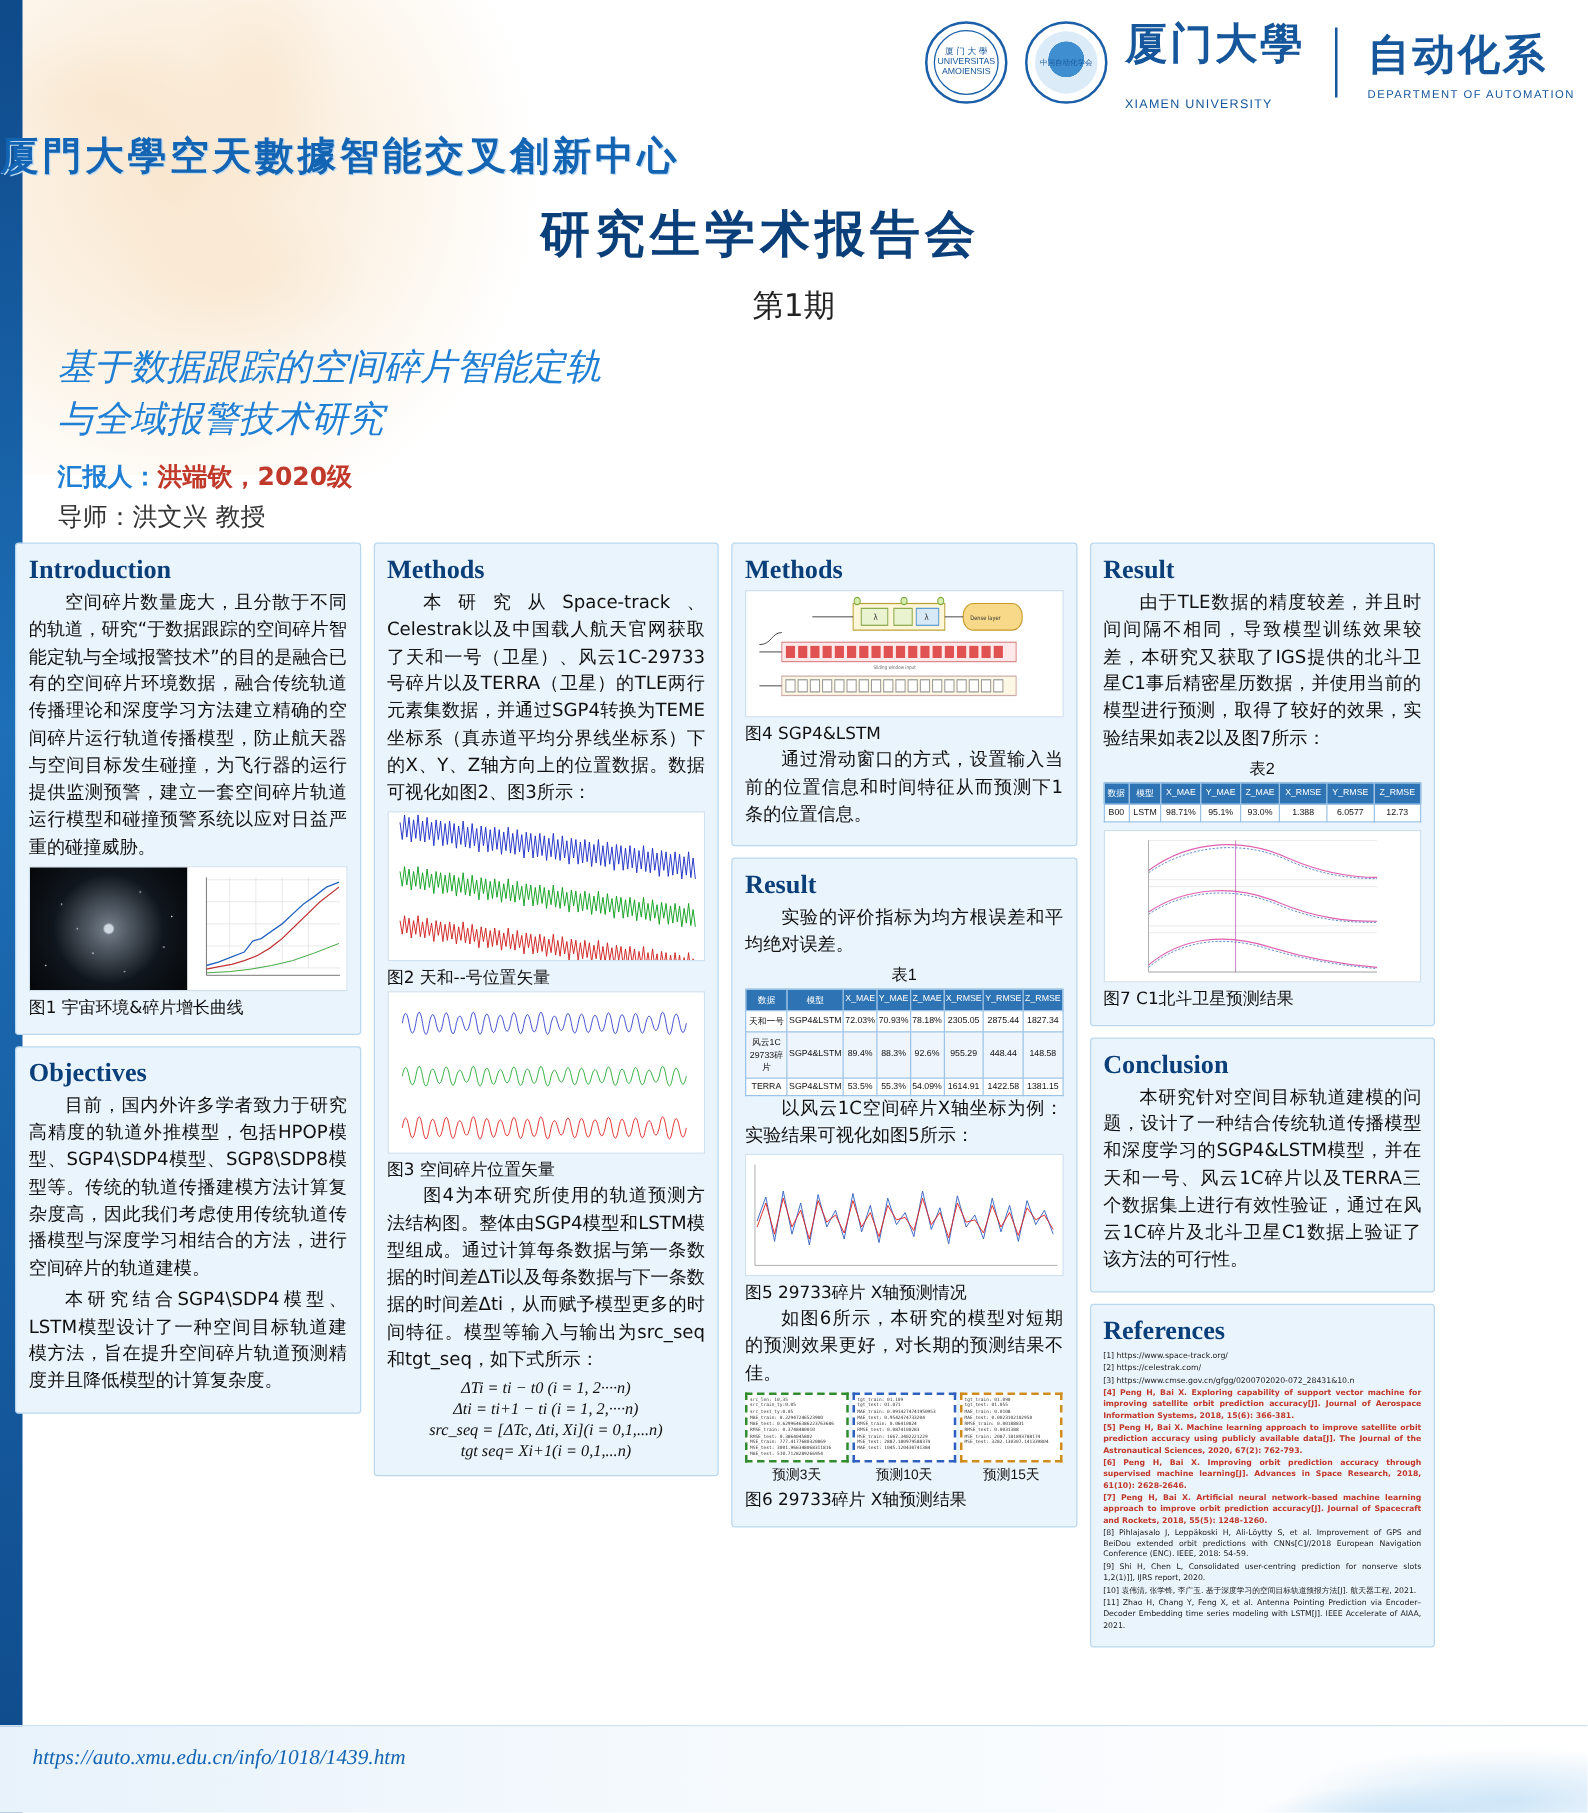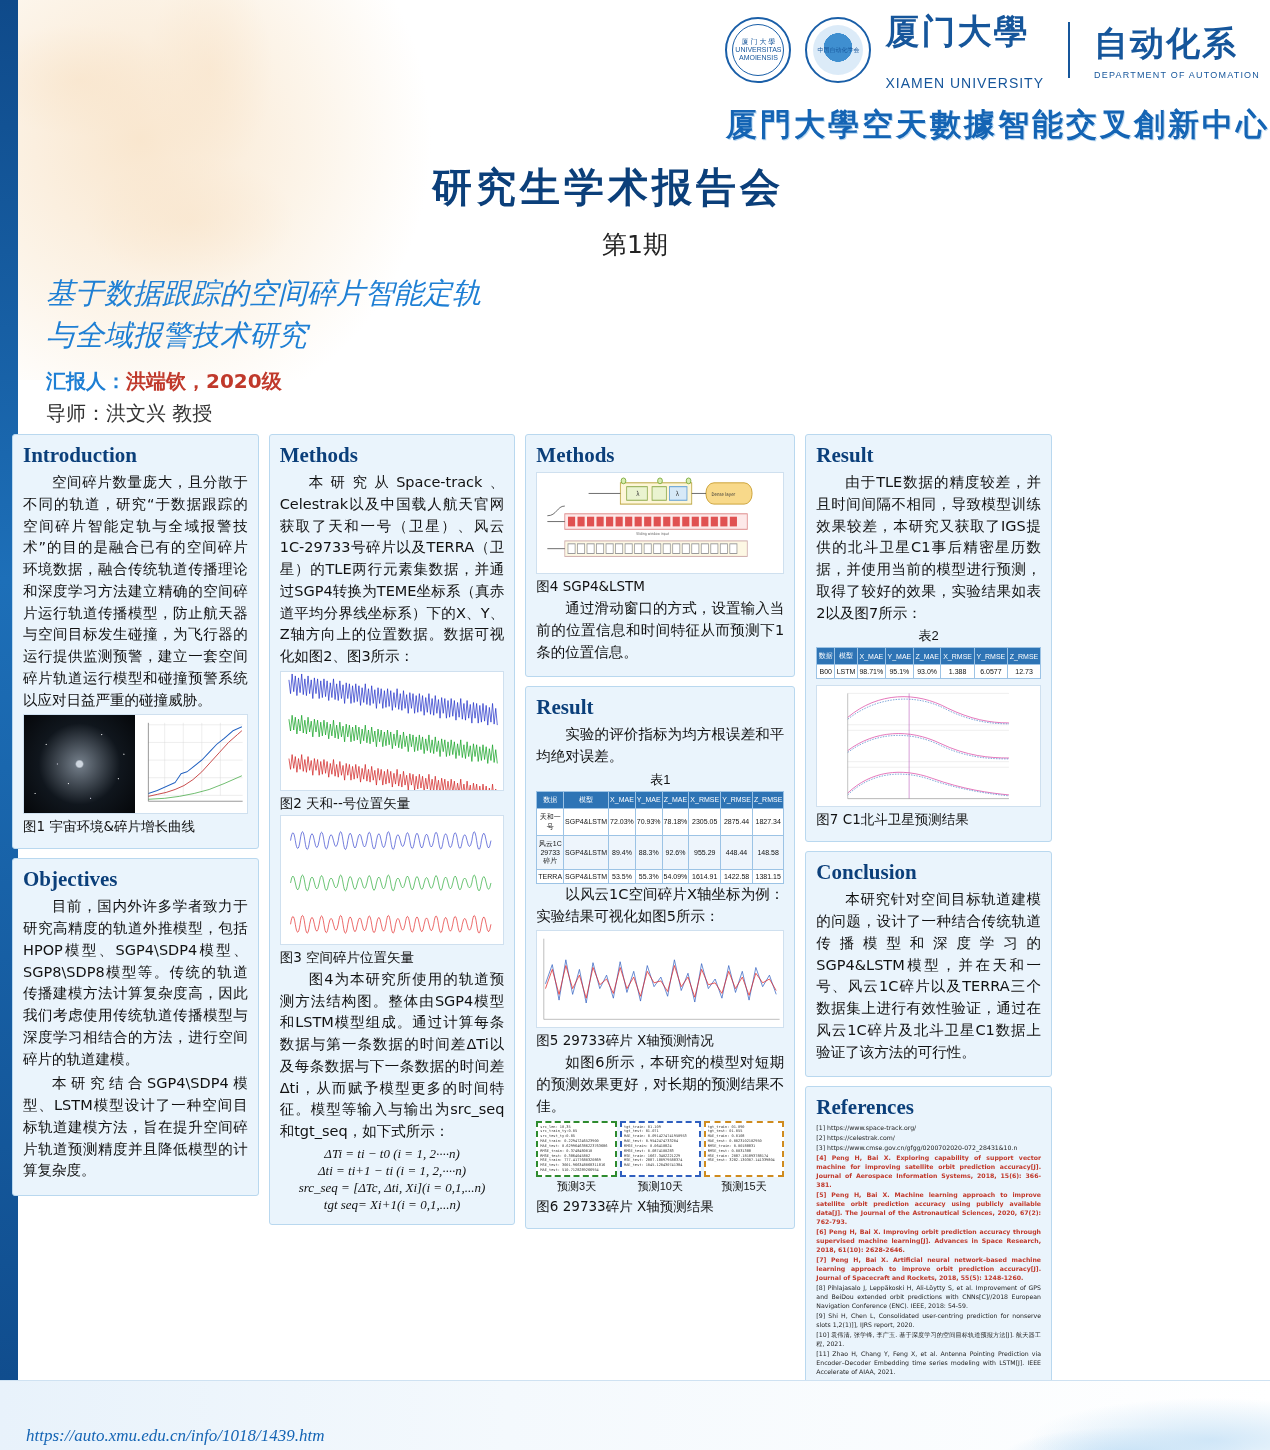--- a/index.html
+++ b/index.html
@@ -51,28 +51,28 @@
     font-size:7px; color:#16569b; text-align:center; line-height:1.1; padding:10px;
   }
   .seal2 { width:66px; height:66px; border-radius:50%; position:relative;
     border:2px solid #1a5fa8; background:#fff; }
   .seal2::after { content:""; position:absolute; inset:6px; border-radius:50%;
     background:radial-gradient(circle at 50% 45%, #3f8fd0 0 38%, #dcebf8 39% 100%); }
   .seal2 .seal-txt { position:absolute; inset:0; display:flex; align-items:center; justify-content:center;
     font-size:6px; color:#16569b; text-align:center; z-index:2; padding:8px; }
   .uni-name { font-size:34px; font-weight:bold; color:#16569b; letter-spacing:2px;
     font-family:"DejaVu Sans", sans-serif; }
-  .uni-sub { font-size:14px; color:#16569b; letter-spacing:1px; margin-top:20px; }
+  .uni-sub { font-size:10px; color:#16569b; letter-spacing:1px; margin-top:20px; }
   .vdiv { width:2px; height:56px; background:#16569b; margin:0 10px; }
   .dept-name { font-size:34px; font-weight:bold; color:#16569b; letter-spacing:2px;
     font-family:"DejaVu Sans", sans-serif; }
   .dept-sub { font-size:9px; color:#16569b; letter-spacing:1.2px; margin-top:3px; }
 
   .center-title {
-    position:absolute; top:104px; left:0; width:1270px; text-align:right;
+    position:absolute; top:104px; left:0; width:1270px; text-align:left;
     font-size:31px; font-weight:bold; color:#1464b4; letter-spacing:3px;
     font-family:"DejaVu Sans", sans-serif;
     text-shadow:1px 1px 0 #bcd9f0;
   }
   .center-title2 {
     position:absolute; top:160px; left:0; width:1216px; text-align:center;
     font-size:40px; font-weight:bold; color:#0b3f7a; letter-spacing:4px;
     font-family:Liberation Serif, serif;
   }
   .issue {
@@ -90,21 +90,21 @@
     font-size:20px; color:#1e7fd4; font-weight:bold;
     font-family:"DejaVu Sans", sans-serif;
   }
   .speaker .red { color:#c0392b; }
   .advisor {
     position:absolute; top:400px; left:46px;
     font-size:20px; color:#333;
     font-family:"DejaVu Sans", sans-serif;
   }
   
-  .cols { position:absolute; top:434px; left:12px; width:1040px; display:flex; gap:10px; }
+  .cols { position:absolute; top:434px; left:12px; width:1136px; display:flex; gap:10px; }
   .col { width:305px; display:flex; flex-direction:column; gap:9px; }
   .card {
     background:#eaf4fc;
     border:1px solid #b9d8ef;
     border-radius:3px;
     padding:8px 10px 10px 10px;
   }
   .card h2 {
     margin:0 0 4px 0;
     font-size:21px; color:#0b3f7a; font-weight:bold;
@@ -163,21 +163,21 @@
   .formula { font-family:"Liberation Serif", serif; font-style:italic; font-size:13px;
     color:#111; text-indent:0 !important; margin:1px 0;text-align:center; }
   
   .refs p { font-size:6.2px; line-height:1.45; text-indent:0; margin:0 0 1px 0;
     color:#222; font-family:"DejaVu Sans", sans-serif; }
   .refs p.red { color:#c0392b; font-weight:bold; }
   
   .arch { background:#fff; border:1px solid #cfe0ef; padding:4px; }
   .arch svg { display:block; width:100%; height:92px; }
   .url {
-    position:absolute; left:26px; bottom:4px;
+    position:absolute; left:26px; bottom:34px;
     font-size:17px; font-style:italic; color:#1464b4;
     font-family:"Liberation Serif", serif;
   }
 </style>
 </head>
 <body>
 
 <div class="bg-flower"></div>
 <div class="bg-left-strip"></div>
 

